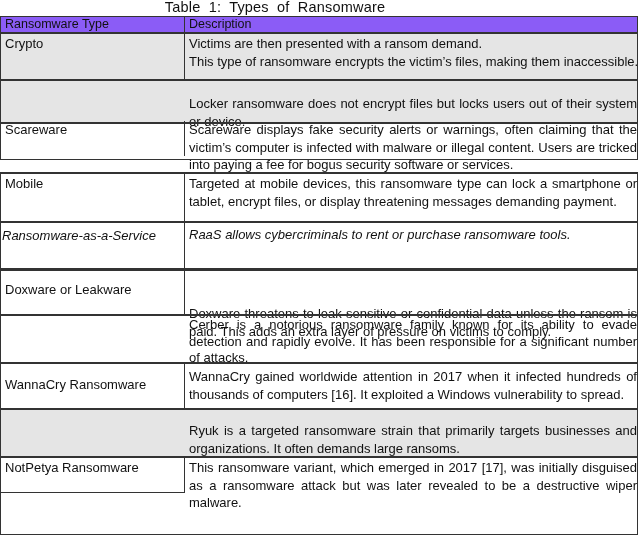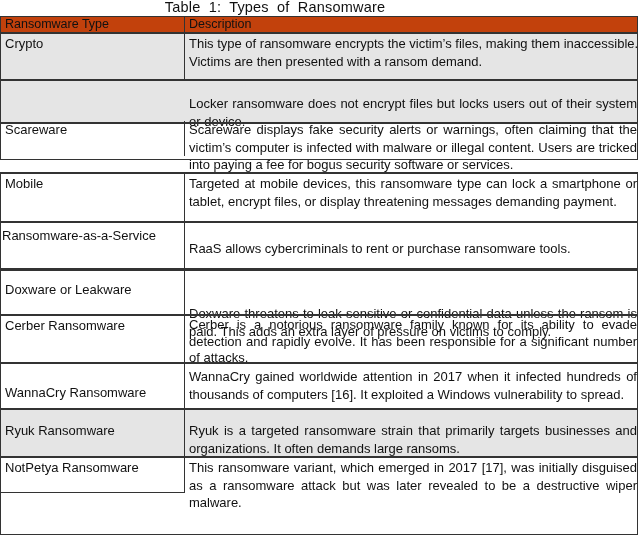--- a/index.html
+++ b/index.html
@@ -4,21 +4,21 @@
 <style>
   html, body { margin: 0; padding: 0; background: #ffffff; }
   body { width: 640px; height: 536px; position: relative; overflow: hidden;
          font-family: "Liberation Sans", "DejaVu Sans", sans-serif; color: #111; }
   .caption { position: absolute; top: -2px; left: 0; width: 550px; text-align: center;
              font-size: 14.5px; word-spacing: 4px; letter-spacing: 0.2px; line-height: 18px; }
   .table { position: absolute; left: 0; top: 16px; width: 638px; }
   .row { position: absolute; left: 0; width: 638px; box-sizing: border-box;
          border: 1px solid #333; border-top: 2px solid #333; }
   .row.gray { background: #e5e5e5; padding-left: 36px; }
-  .row.header { border-top: 1px solid #333; background: #c2410c; }
+  .row.header { border-top: 1px solid #333; background: #8b5cf6; }
   .cell-type { position: absolute; left: 0; top: 0; width: 184px; height: 100%;
                box-sizing: border-box; border-right: 1.5px solid #333;
                font-size: 13px; line-height: 17px; padding: 1px 4px; }
   .cell-desc { position: absolute; left: 184px; top: 0; right: 0; height: 100%;
                box-sizing: border-box; font-size: 13px; line-height: 17.5px;
                padding: 1px 0 0 4px; text-align: justify; text-align-last: left; }
   .header .cell-type, .header .cell-desc { font-size: 12.5px; line-height: 14px; padding-top: 0; }
   .pad-top .cell-type, .pad-top .cell-desc { padding-top: 14px; }
   .raas .cell-type { padding-left: 1px; }
 </style>
@@ -29,61 +29,59 @@
 
 <div class="table">
   <div class="row header" style="top:0;height:17px;">
     <div class="cell-type">Ransomware Type</div>
     <div class="cell-desc">Description</div>
   </div>
 
   <div class="row gray" style="top:16px;height:48px;">
     <div class="cell-type">Crypto</div>
     <div class="cell-desc" style="padding-right:2px;">
+      <span style="display:block;text-align:center;">Victims are then presented with a ransom demand.</span>
       <span style="display:block;white-space:nowrap;">This type of ransomware encrypts the victim’s files, making them inaccessible.</span>
-      <span style="display:block;text-align:center;">Victims are then presented with a ransom demand.</span>
     </div>
   </div>
 
   <div class="row gray pad-top" style="top:63px;height:44px;">
     <div class="cell-desc">Locker ransomware does not encrypt files but locks users out of their system or device.</div>
   </div>
 
   <div class="row" style="top:106px;height:38px;">
     <div class="cell-type" style="padding-top:0;margin-top:-3px;">Scareware</div>
     <div class="cell-desc" style="padding-top:0;margin-top:-3px;">Scareware displays fake security alerts or warnings, often claiming that the victim’s computer is infected with malware or illegal content. Users are tricked into paying a fee for bogus security software or services.</div>
   </div>
 
   <div class="row" style="top:156px;height:50px;">
     <div class="cell-type">Mobile</div>
     <div class="cell-desc">Targeted at mobile devices, this ransomware type can lock a smartphone or tablet, encrypt files, or display threatening messages demanding payment.</div>
   </div>
 
-  <div class="row raas" style="top:205px;height:48px;">
+  <div class="row raas" style="top:205px;height:48px;font-style:italic;">
     <div class="cell-type" style="padding-top:4px;">Ransomware-as-a-Service</div>
-    <div class="cell-desc" style="padding-top:17px;">RaaS allows cybercriminals to rent or purchase ransomware tools.</div>
+    <div class="cell-desc" style="padding-top:3px;">RaaS allows cybercriminals to rent or purchase ransomware tools.</div>
   </div>
 
   <div class="row pad-top" style="top:252px;height:47px;border-top-width:3px;">
     <div class="cell-type" style="padding-top:10px;">Doxware or Leakware</div>
     <div class="cell-desc" style="padding-top:10px;margin-top:24px;">Doxware threatens to leak sensitive or confidential data unless the ransom is paid. This adds an extra layer of pressure on victims to comply.</div>
   </div>
 
   <div class="row" style="top:298px;height:49px;">
-    <div class="cell-type">Cerber Ransomware</div>
     <div class="cell-desc" style="line-height:16.5px;">Cerber is a notorious ransomware family known for its ability to evade detection and rapidly evolve. It has been responsible for a significant number of attacks.</div>
   </div>
 
   <div class="row" style="top:346px;height:47px;">
-    <div class="cell-type" style="padding-top:20px;">WannaCry Ransomware</div>
+    <div class="cell-type" style="padding-top:12px;">WannaCry Ransomware</div>
     <div class="cell-desc" style="padding-top:4px;">WannaCry gained worldwide attention in 2017 when it infected hundreds of thousands of computers [16]. It exploited a Windows vulnerability to spread.</div>
   </div>
 
   <div class="row gray" style="top:392px;height:49px;">
-    <div class="cell-type" style="padding-top:12px;">Ryuk Ransomware</div>
     <div class="cell-desc" style="padding-top:12px;">Ryuk is a targeted ransomware strain that primarily targets businesses and organizations. It often demands large ransoms.</div>
   </div>
 
   <div class="row" style="top:440px;height:79px;">
     <div class="cell-type" style="height:35px;border-bottom:1.5px solid #333;">NotPetya Ransomware</div>
     <div class="cell-desc">This ransomware variant, which emerged in 2017 [17], was initially disguised as a ransomware attack but was later revealed to be a destructive wiper malware.</div>
   </div>
 </div>
 
 </body></html>

